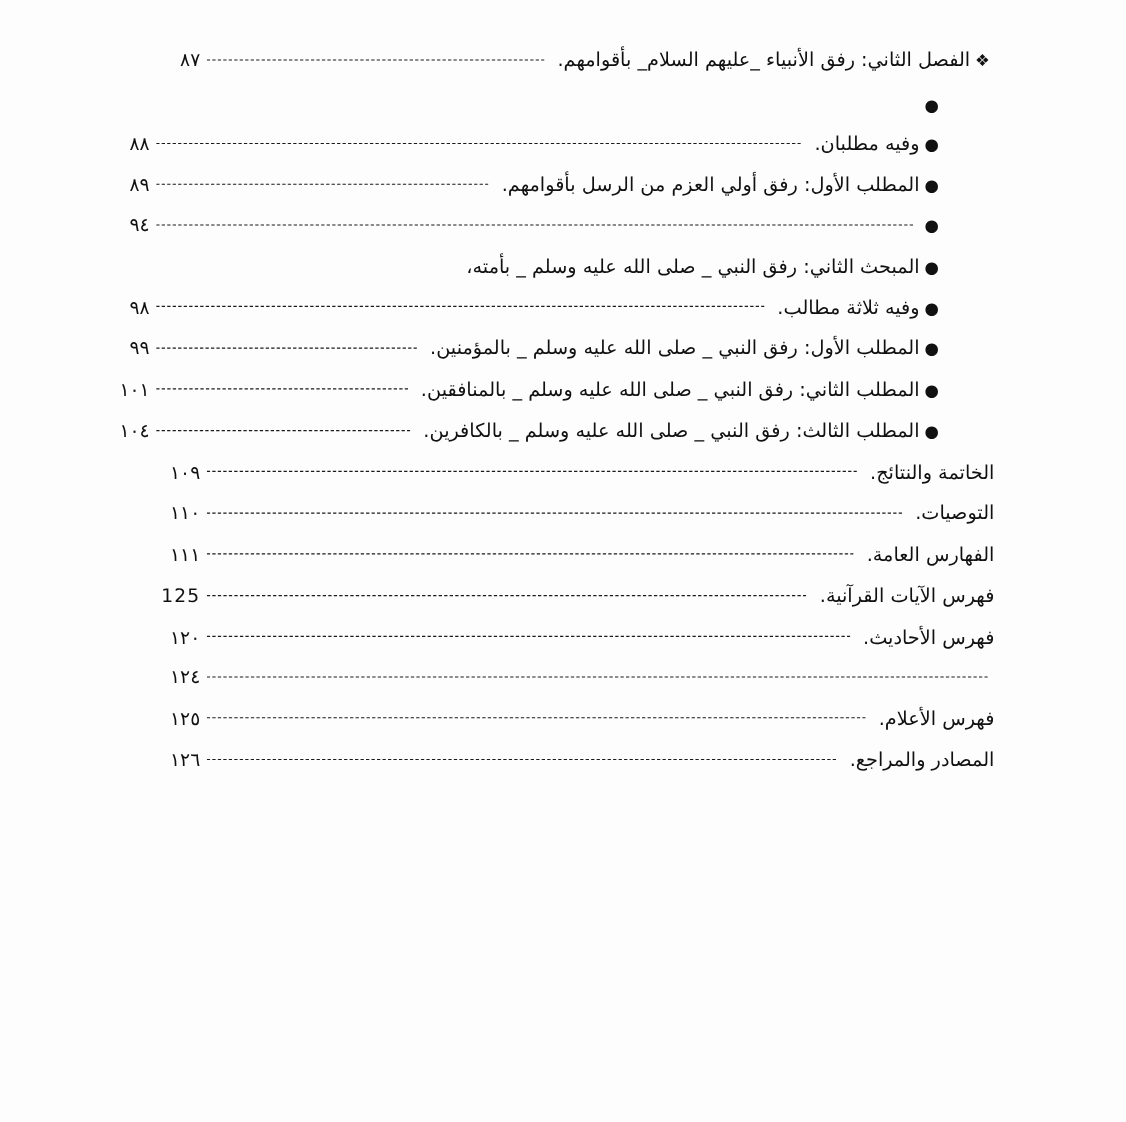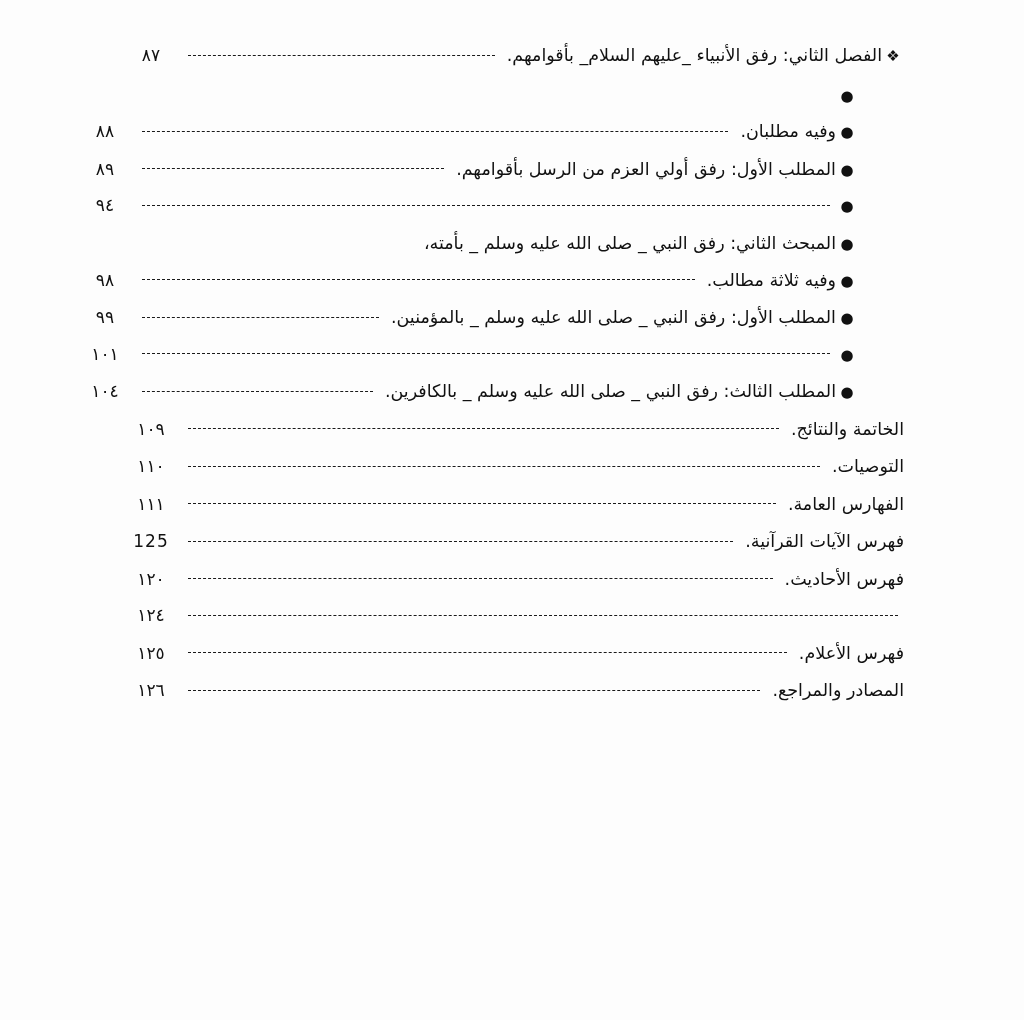--- a/index.html
+++ b/index.html
@@ -70,21 +70,21 @@
     content: "";
     position: absolute;
     left: 0;
     right: 0;
     bottom: 0.32em;
     border-bottom: 1.6px dashed #1a1a1a;
   }
   .pg {
     flex: 0 0 auto;
     width: 62px;
-    text-align: center;
+    text-align: right;
     font-size: 17px;
     letter-spacing: 1px;
     direction: ltr;
     unicode-bidi: isolate;
   }
   .row.nolead { justify-content: flex-start; }
   .indent1 { padding-right: 46px; }
   .flat .marker { visibility: hidden; width: 0; }
 </style>
 </head>
@@ -129,20 +129,21 @@
         <span class="pg">٩٨</span>
       </div>
       <div class="row indent1">
         <span class="marker bullet">●</span>
         <span class="txt"><b>المطلب الأول:</b><span> رفق النبي _ صلى الله عليه وسلم _ بالمؤمنين.</span></span>
         <span class="lead"></span>
         <span class="pg">٩٩</span>
       </div>
       <div class="row indent1">
         <span class="marker bullet">●</span>
+        <span class="txt"><b>المطلب الثاني:</b><span> رفق النبي _ صلى الله عليه وسلم _ بالمنافقين.</span></span>
         <span class="lead"></span>
         <span class="pg">١٠١</span>
       </div>
       <div class="row indent1">
         <span class="marker bullet">●</span>
         <span class="txt"><b>المطلب الثالث:</b><span> رفق النبي _ صلى الله عليه وسلم _ بالكافرين.</span></span>
         <span class="lead"></span>
         <span class="pg">١٠٤</span>
       </div>
       <div class="row flat">

